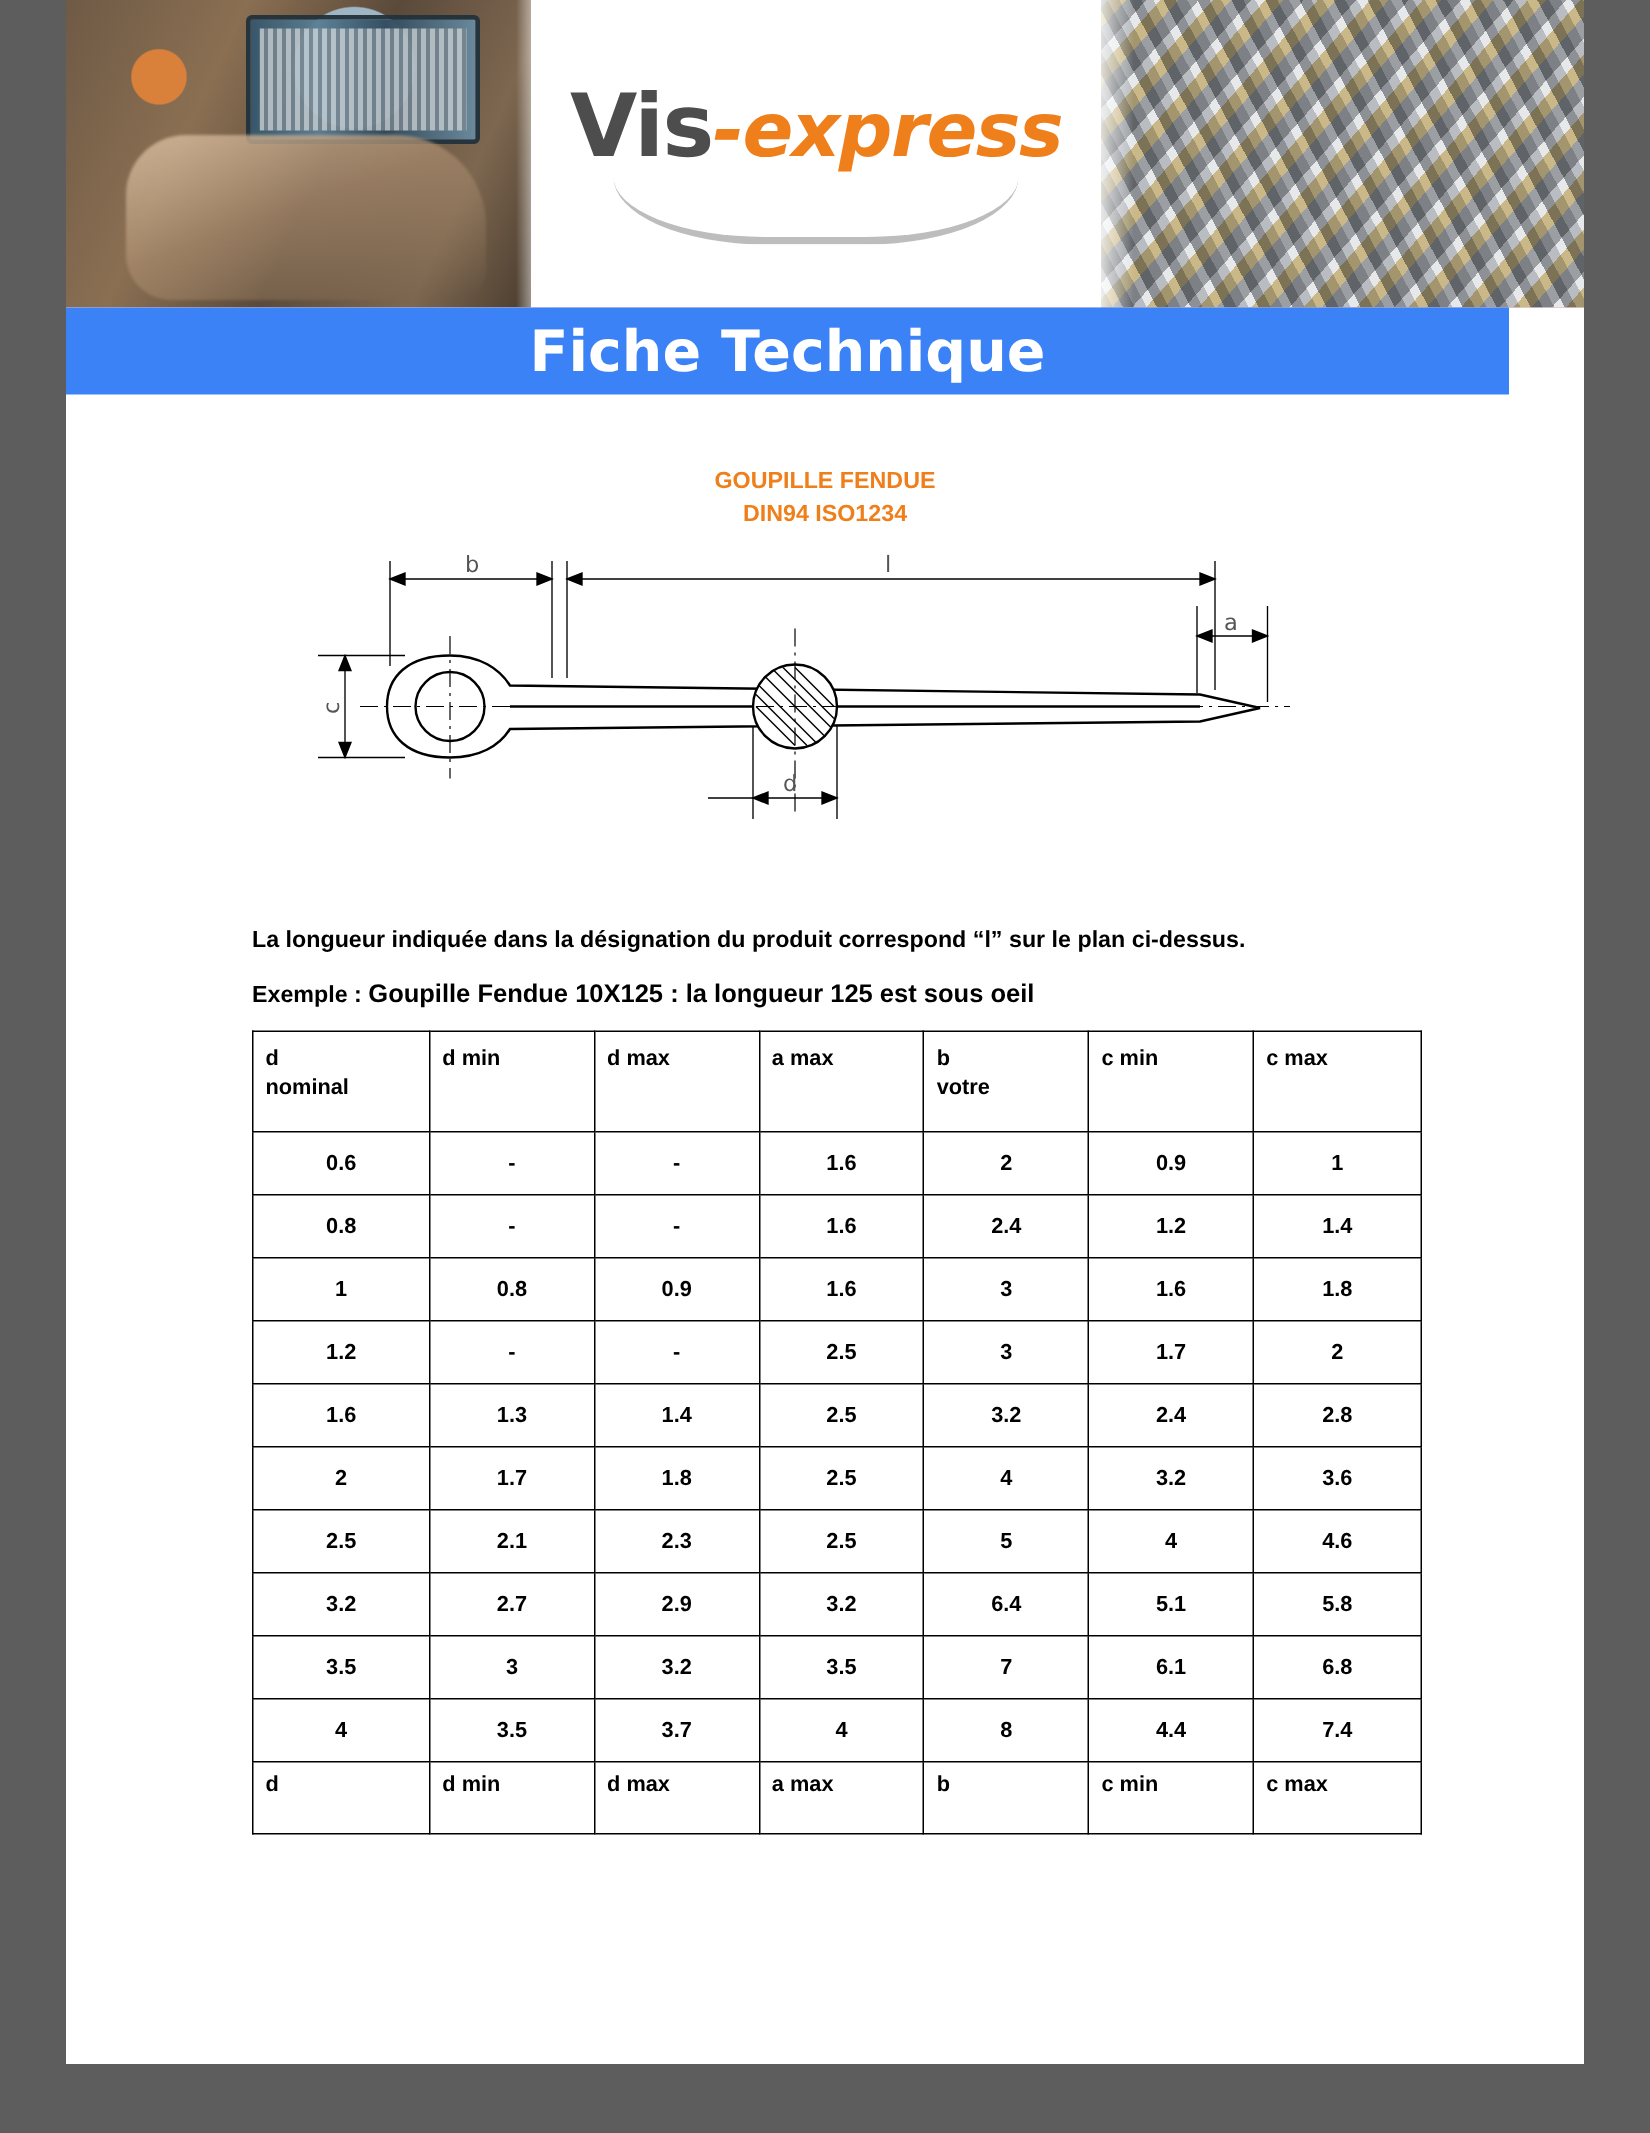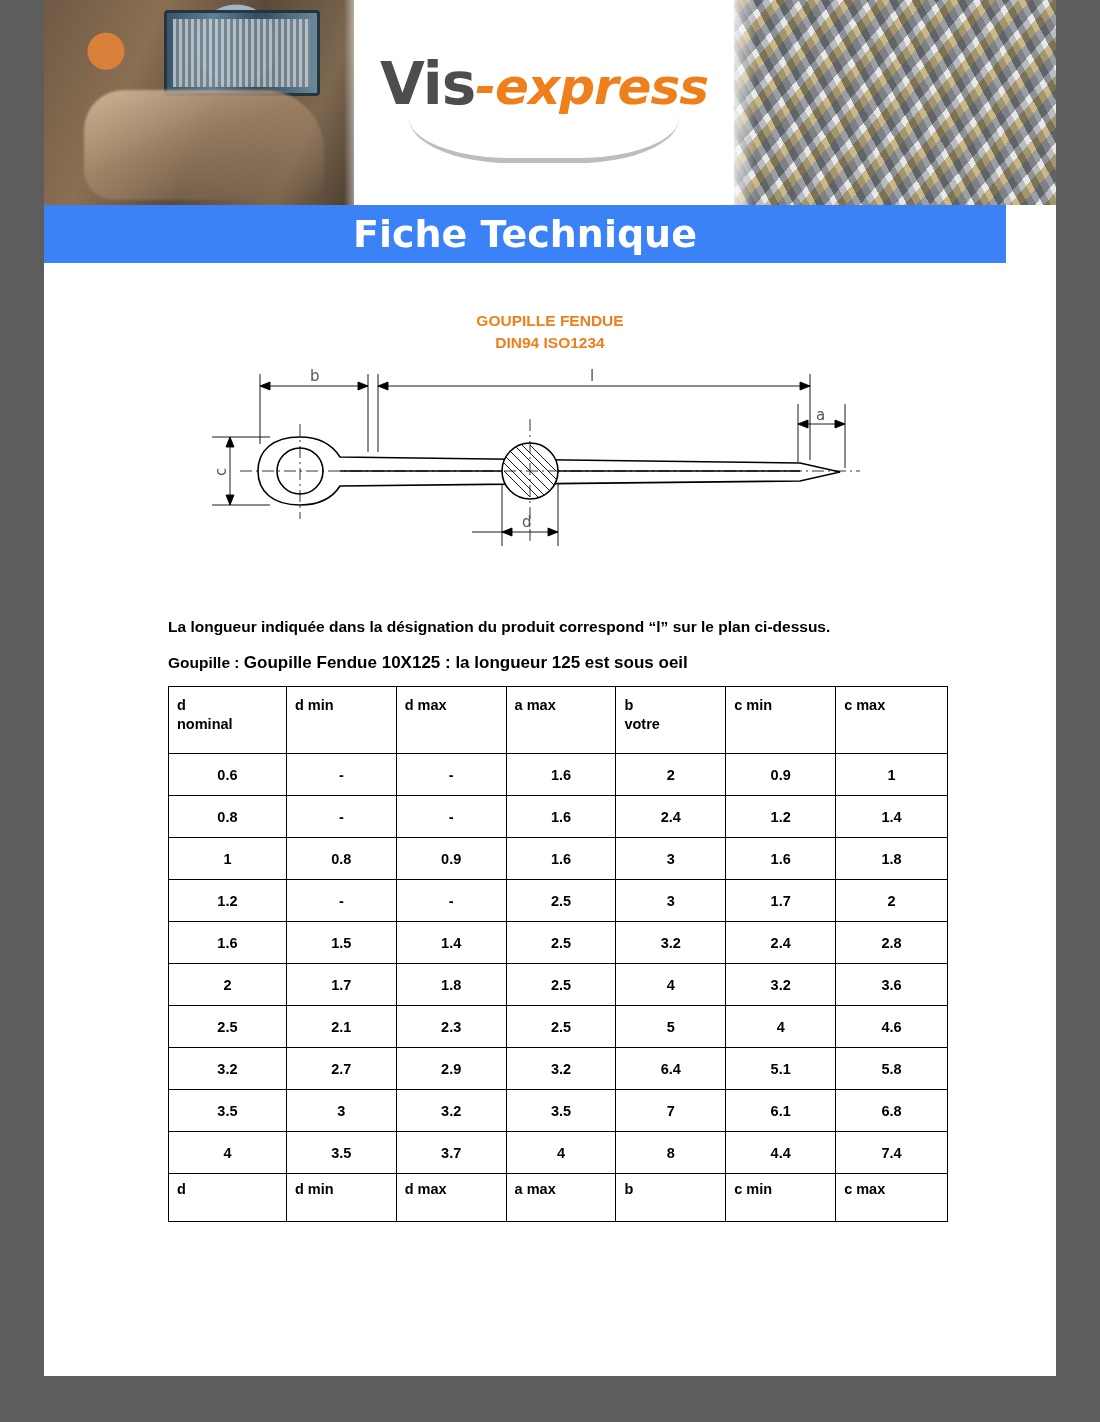--- a/index.html
+++ b/index.html
@@ -355,21 +355,21 @@
       <text x="390" y="17" font-family="DejaVu Sans, sans-serif" font-size="15" fill="#555">l</text>
       <text x="616" y="56" font-family="DejaVu Sans, sans-serif" font-size="15" fill="#555">a</text>
       <text x="26" y="112" font-family="DejaVu Sans, sans-serif" font-size="15" fill="#555" transform="rotate(-90 26 112)">c</text>
       <text x="322" y="163" font-family="DejaVu Sans, sans-serif" font-size="15" fill="#555">d</text>
     </svg>
   </div>
 
   <div class="notes">
     <div>La longueur indiquée dans la désignation du produit correspond “l” sur le plan ci-dessus.</div>
     <div class="note-example">
-      <span>Goupille : </span><span class="big">Goupille Fendue 10X125 : la longueur 125 est sous oeil</span>
+      <span>Exemple : </span><span class="big">Goupille Fendue 10X125 : la longueur 125 est sous oeil</span>
     </div>
   </div>
 
   <table class="spec">
     <colgroup>
       <col class="c0">
         <col class="c1">
         <col class="c2">
         <col class="c3">
         <col class="c4">
@@ -424,21 +424,21 @@
         <td>1.2</td>
         <td>-</td>
         <td>-</td>
         <td>2.5</td>
         <td>3</td>
         <td>1.7</td>
         <td>2</td>
       </tr>
       <tr>
         <td>1.6</td>
-        <td>1.5</td>
+        <td>1.3</td>
         <td>1.4</td>
         <td>2.5</td>
         <td>3.2</td>
         <td>2.4</td>
         <td>2.8</td>
       </tr>
       <tr>
         <td>2</td>
         <td>1.7</td>
         <td>1.8</td>

